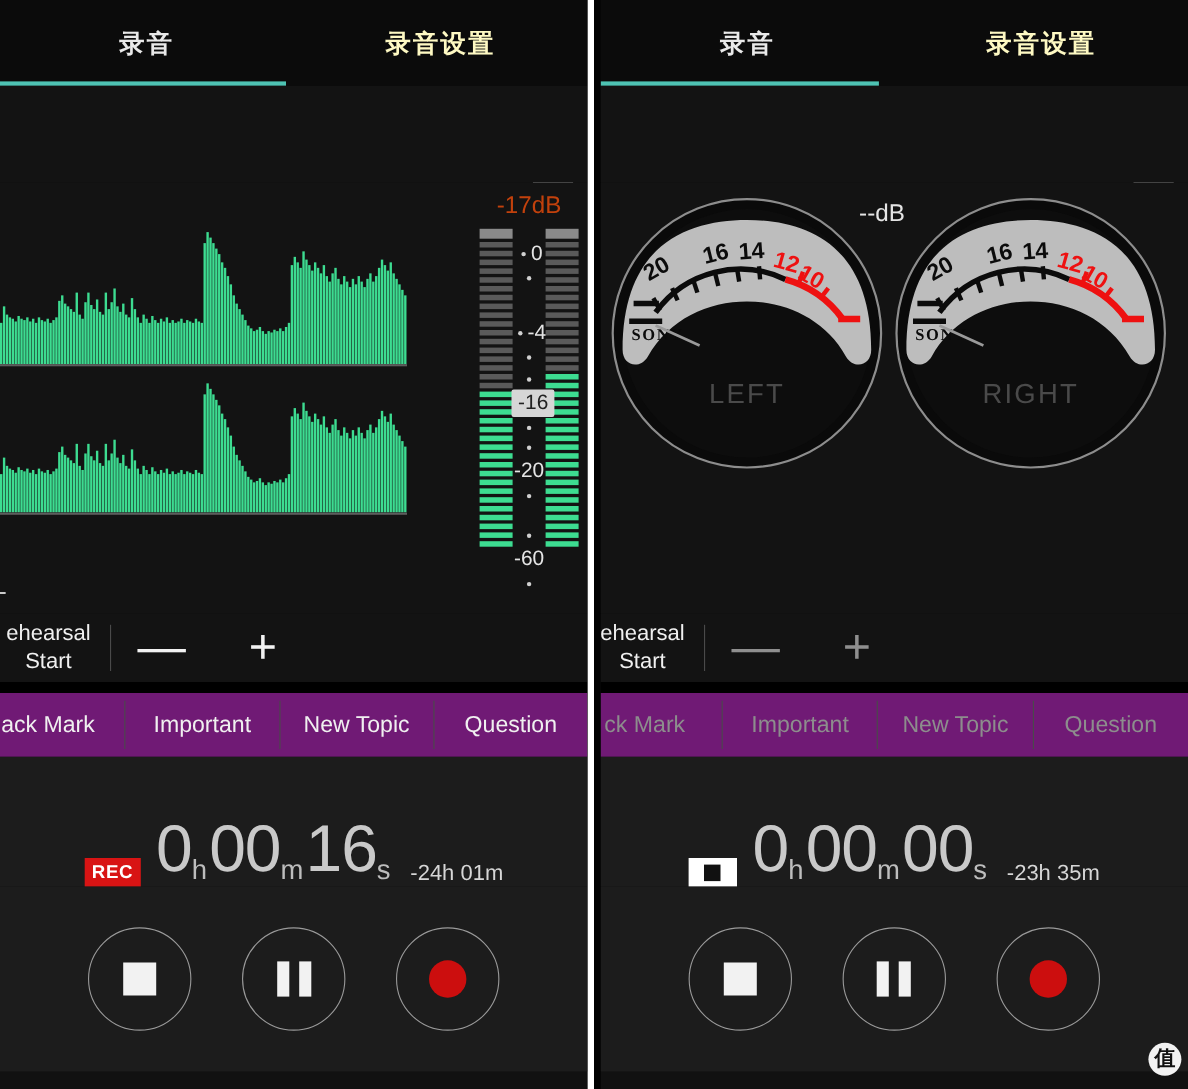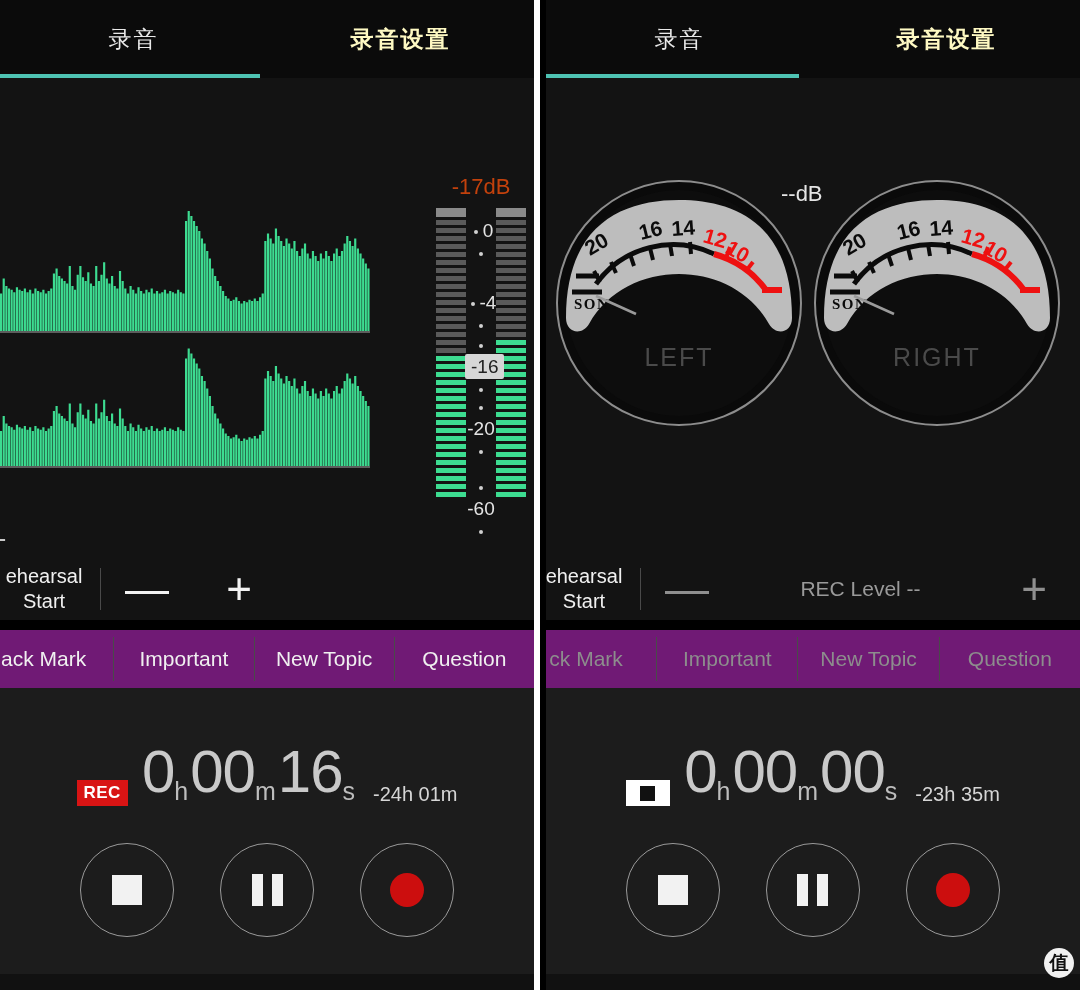--- a/index.html
+++ b/index.html
@@ -4,21 +4,21 @@
 <style>
   html,body{margin:0;padding:0;background:#000;}
   body{width:1080px;height:990px;overflow:hidden;font-family:"Liberation Sans","DejaVu Sans",sans-serif;}
   .screens{position:relative;width:1080px;height:990px;display:flex;background:#000;}
   .panel{position:relative;width:537px;height:990px;background:#111111;overflow:hidden;}
   .panel.right{width:537px;margin-left:6px;}
   .gap{width:6px;height:990px;background:#ffffff;}
 
   
   .tabbar{position:relative;height:78px;background:#0b0b0b;display:flex;align-items:center;}
-  .tab{flex:1;text-align:center;color:#e9e9e9;font-size:23px;font-weight:normal;letter-spacing:2px;}
+  .tab{flex:1;text-align:center;color:#e9e9e9;font-size:23px;font-weight:bold;letter-spacing:2px;}
   .tab.inactive{color:#fef9c3;font-weight:bold;}
   .tab-underline{position:absolute;left:0;bottom:0;height:4px;background:#4ec3b3;}
   .panel .tab-underline{width:260px;}
   .panel.right .tab-underline{width:253px;}
 
   
   .info{position:relative;height:88px;background:#131313;}
   .mnl{position:absolute;left:47px;top:90px;width:42px;height:22px;background:#8e8e8e;color:#1a1a1a;
        font-size:15px;font-weight:bold;letter-spacing:0px;text-align:center;line-height:22px;
        border:1px solid #c9c9c9;box-sizing:border-box;}
@@ -692,21 +692,20 @@
       </div>
     </div>
 
     <div class="reclevel">
       <div class="rehearsal">
         <span>ehearsal</span><br>
         <span>Start</span>
       </div>
       <div class="vdiv"></div>
       <div class="lvl-minus">—</div>
-      <div class="lvl-label">REC Level --</div>
       <div class="lvl-plus">+</div>
     </div>
 
     <div class="blackgap"></div>
 
     <div class="marks">
       <div class="mark first">ck Mark</div>
       <div class="mdiv"></div>
       <div class="mark">Important</div>
       <div class="mdiv"></div>

